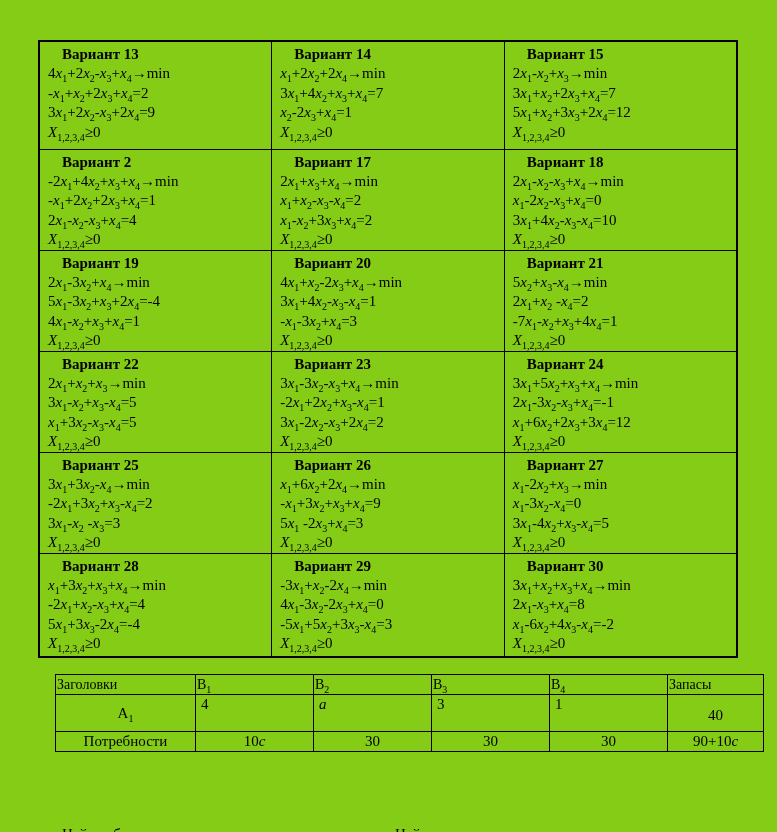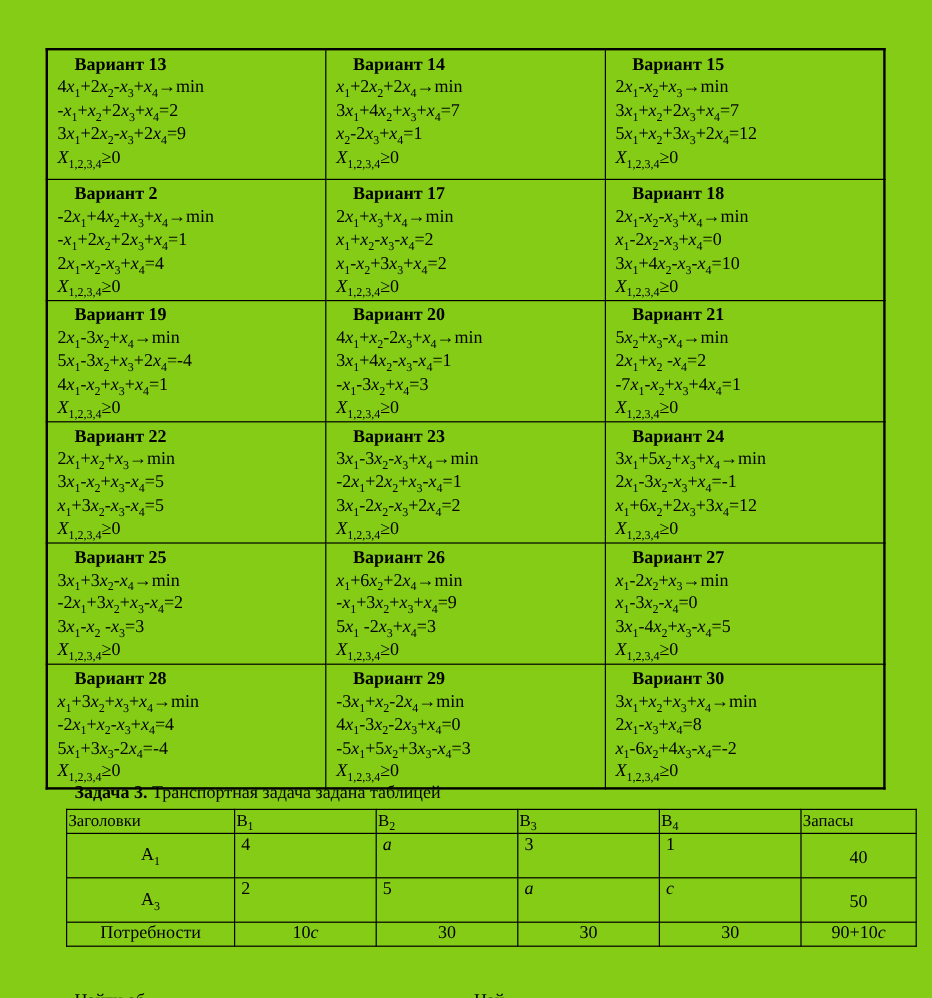--- a/index.html
+++ b/index.html
@@ -177,21 +177,20 @@
             <div class="v-title">Вариант 30</div>
             <div class="v-line">3<i>x</i><sub>1</sub>+<i>x</i><sub>2</sub>+<i>x</i><sub>3</sub>+<i>x</i><sub>4</sub><span class="ar">→</span>min</div>
             <div class="v-line">2<i>x</i><sub>1</sub>-<i>x</i><sub>3</sub>+<i>x</i><sub>4</sub>=8</div>
             <div class="v-line"><i>x</i><sub>1</sub>-6<i>x</i><sub>2</sub>+4<i>x</i><sub>3</sub>-<i>x</i><sub>4</sub>=-2</div>
             <div class="v-line"><i>X</i><sub>1,2,3,4</sub>≥0</div>
           </td>
         </tr>
       </tbody>
   </table>
 
-  <div class="task-line"><span class="task-label">Задача 3.</span><span> Транспортная задача задана таблицей</span></div>
 
   <table class="transport">
     <colgroup>
       <col style="width:140px">
         <col style="width:118px">
         <col style="width:118px">
       <col style="width:118px">
         <col style="width:118px">
         <col style="width:96px">
     </colgroup>
@@ -205,28 +204,20 @@
           <th>Запасы</th>
         </tr>
         <tr class="t-row">
           <td class="t-label">A<sub>1</sub></td>
           <td class="t-cost">4</td>
           <td class="t-cost"><i>a</i></td>
           <td class="t-cost">3</td>
           <td class="t-cost">1</td>
           <td class="t-supply">40</td>
         </tr>
-        <tr class="t-row">
-          <td class="t-label">A<sub>3</sub></td>
-          <td class="t-cost">2</td>
-          <td class="t-cost">5</td>
-          <td class="t-cost"><i>a</i></td>
-          <td class="t-cost"><i>c</i></td>
-          <td class="t-supply">50</td>
-        </tr>
         <tr class="t-demand">
           <td>Потребности</td>
           <td>10<i>c</i></td>
           <td>30</td>
           <td>30</td>
           <td>30</td>
           <td>90+10<i>c</i></td>
         </tr>
       </tbody>
   </table>

